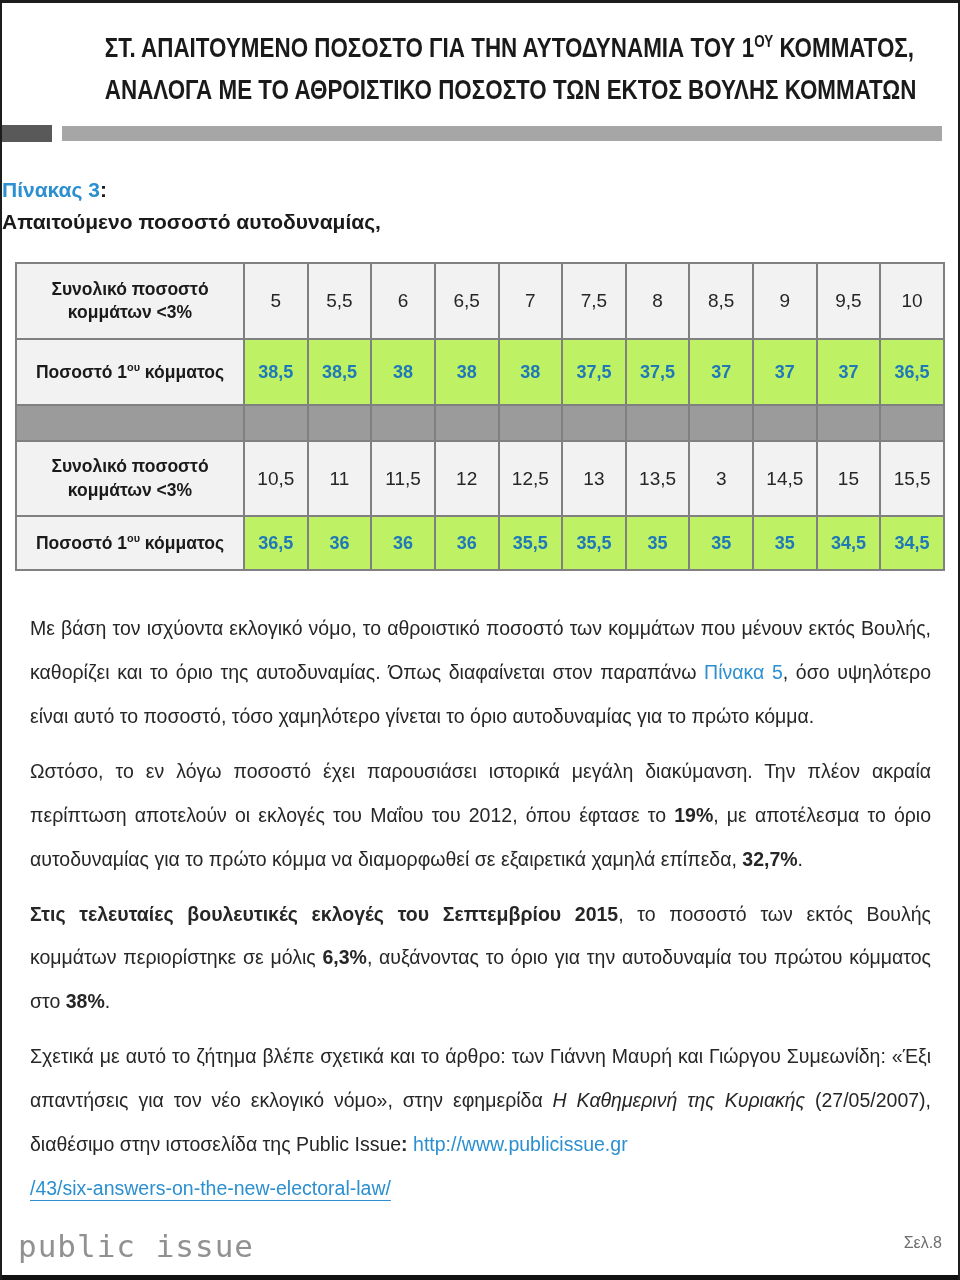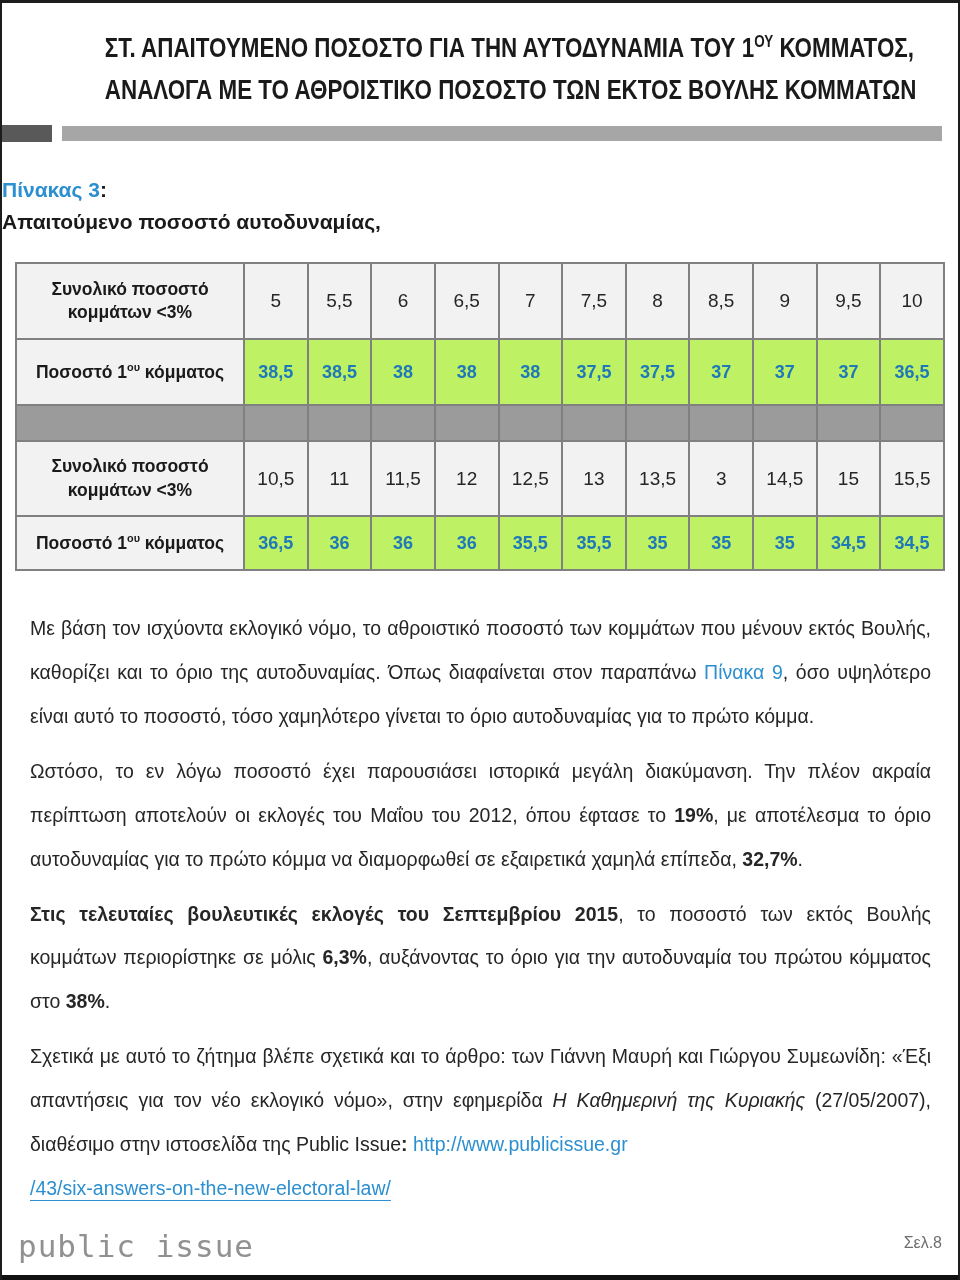--- a/index.html
+++ b/index.html
@@ -141,21 +141,21 @@
           <td class="val blue">35</td>
           <td class="val blue">35</td>
           <td class="val blue">35</td>
           <td class="val blue">34,5</td>
           <td class="val blue">34,5</td>
         </tr>
     </tbody>
   </table>
 
   <div class="body-text">
-    <p><span class="seg-n">Με βάση τον ισχύοντα εκλογικό νόμο, το αθροιστικό ποσοστό των κομμάτων που μένουν εκτός Βουλής, καθορίζει και το όριο της αυτοδυναμίας. Όπως διαφαίνεται στον παραπάνω </span><span class="seg-link">Πίνακα 9</span><span class="seg-n">, όσο υψηλότερο είναι αυτό το ποσοστό, τόσο χαμηλότερο γίνεται το όριο αυτοδυναμίας για το πρώτο κόμμα.</span></p>
+    <p><span class="seg-n">Με βάση τον ισχύοντα εκλογικό νόμο, το αθροιστικό ποσοστό των κομμάτων που μένουν εκτός Βουλής, καθορίζει και το όριο της αυτοδυναμίας. Όπως διαφαίνεται στον παραπάνω </span><span class="seg-link">Πίνακα 5</span><span class="seg-n">, όσο υψηλότερο είναι αυτό το ποσοστό, τόσο χαμηλότερο γίνεται το όριο αυτοδυναμίας για το πρώτο κόμμα.</span></p>
     <p><span class="seg-n">Ωστόσο, το εν λόγω ποσοστό έχει παρουσιάσει ιστορικά μεγάλη διακύμανση. Την πλέον ακραία περίπτωση αποτελούν οι εκλογές του Μαΐου του 2012, όπου έφτασε το </span><span class="seg-b">19%</span><span class="seg-n">, με αποτέλεσμα το όριο αυτοδυναμίας για το πρώτο κόμμα να διαμορφωθεί  σε εξαιρετικά χαμηλά επίπεδα, </span><span class="seg-b">32,7%</span><span class="seg-n">.</span></p>
     <p><span class="seg-b">Στις τελευταίες βουλευτικές εκλογές του Σεπτεμβρίου 2015</span><span class="seg-n">, το ποσοστό των εκτός Βουλής κομμάτων περιορίστηκε σε μόλις </span><span class="seg-b">6,3%</span><span class="seg-n">, αυξάνοντας το όριο για την αυτοδυναμία του πρώτου κόμματος στο </span><span class="seg-b">38%</span><span class="seg-n">.</span></p>
     <p><span class="seg-n">Σχετικά με αυτό το ζήτημα βλέπε σχετικά και το άρθρο: των Γιάννη Μαυρή και Γιώργου Συμεωνίδη: «Έξι απαντήσεις για τον νέο εκλογικό νόμο», στην εφημερίδα </span><span class="seg-i">Η Καθημερινή της Κυριακής</span><span class="seg-n"> (27/05/2007), διαθέσιμο στην ιστοσελίδα της Public Issue</span><span class="seg-b">: </span><span class="seg-link">http://www.publicissue.gr</span><br><span class="seg-link-u">/43/six-answers-on-the-new-electoral-law/</span></p>
   </div>
 
   <div class="logo">public issue</div>
   <div class="pagenum">Σελ.8</div>
   <div class="bottom-bar"></div>
 
 </div>

